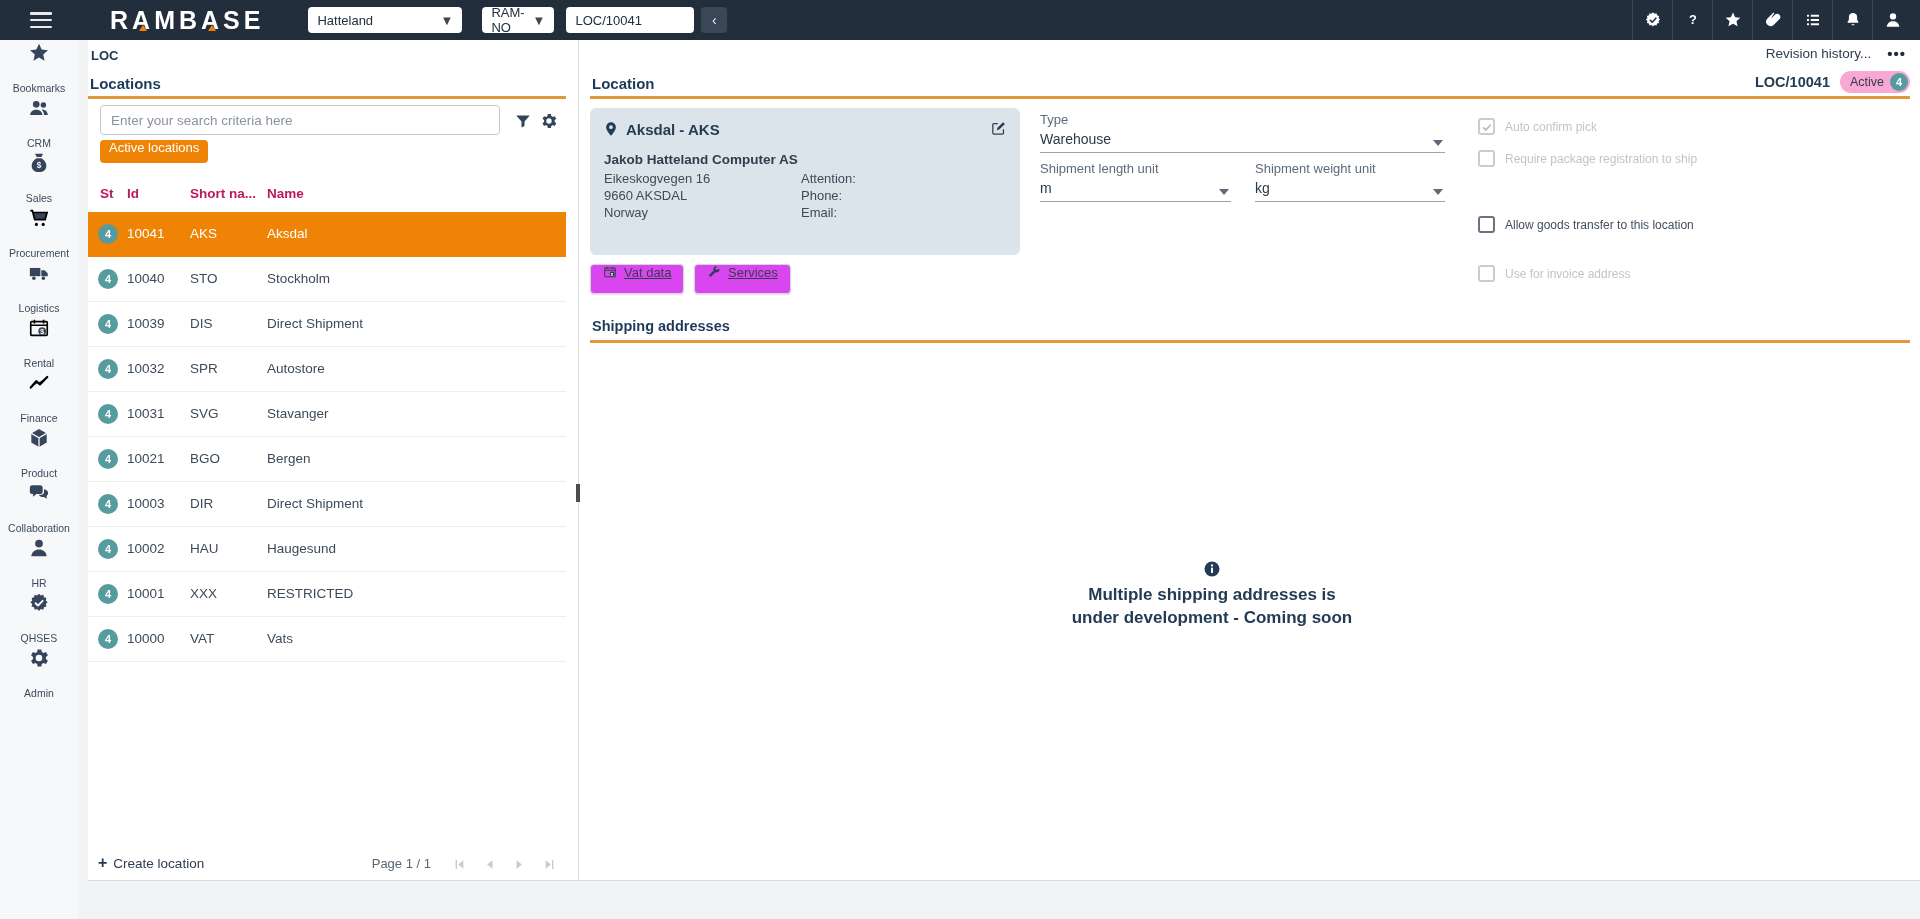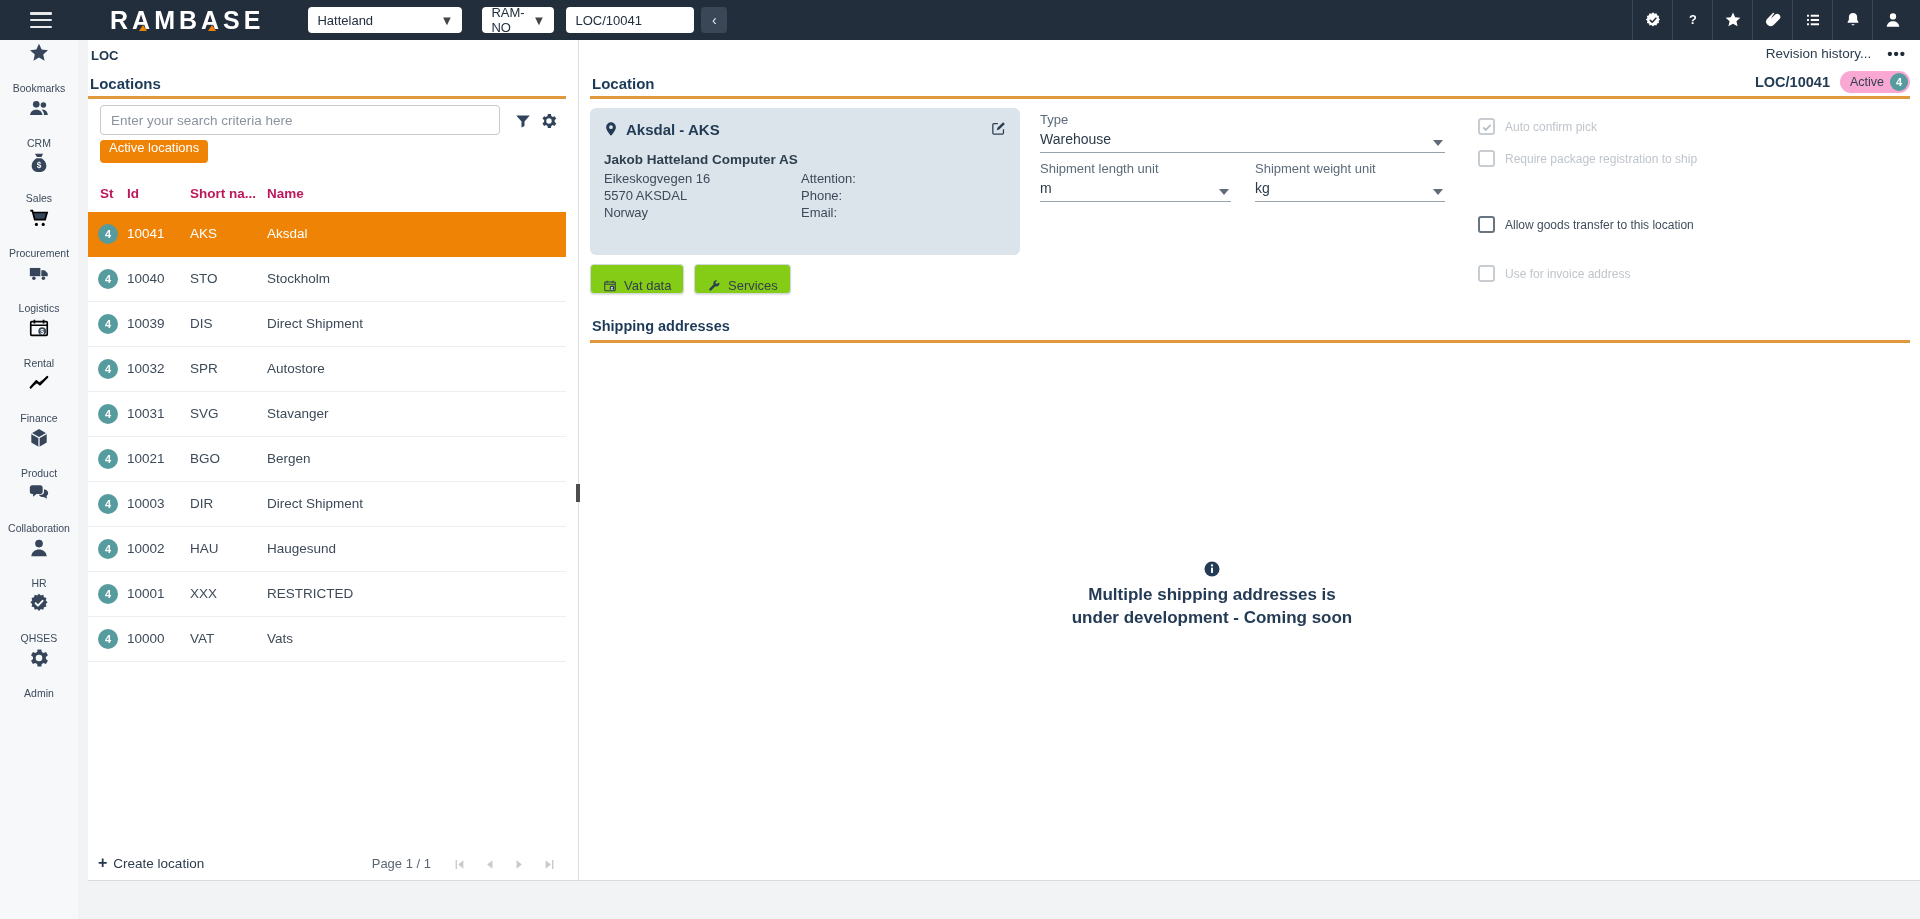--- a/index.html
+++ b/index.html
@@ -104,23 +104,23 @@
   .edit-ic{position:absolute;right:13px;top:12px;width:17px;height:17px;color:#2C3E52;cursor:pointer;}
   .edit-ic svg{width:17px;height:17px;}
   .card-company{position:absolute;left:14px;top:44px;font-size:13.5px;font-weight:bold;color:#2E3E4E;}
   .card-l1{position:absolute;left:14px;top:63px;font-size:13px;color:var(--ink);}
   .card-l2{position:absolute;left:14px;top:80px;font-size:13px;color:var(--ink);}
   .card-l3{position:absolute;left:14px;top:97px;font-size:13px;color:var(--ink);}
   .card-att{position:absolute;left:211px;top:63px;font-size:13px;color:var(--ink);}
   .card-ph{position:absolute;left:211px;top:80px;font-size:13px;color:var(--ink);}
   .card-em{position:absolute;left:211px;top:97px;font-size:13px;color:var(--ink);}
 
-  .btn{position:absolute;top:202px;height:30px;background:#84cc16;border:1px solid #D4D8DB;border-radius:4px;
-    box-shadow:0 1px 2px rgba(0,0,0,.13);display:flex;align-items:flex-end;gap:7px;padding:0 12px;
-    font-size:13px;color:#333F4D;cursor:pointer;}
+  .btn{position:absolute;top:202px;height:30px;background:#d946ef;border:1px solid #D4D8DB;border-radius:4px;
+    box-shadow:0 1px 2px rgba(0,0,0,.13);display:flex;align-items:flex-start;gap:7px;padding:0 12px;
+    font-size:13px;color:#333F4D;cursor:pointer;text-decoration:underline;}
   .btn svg{width:14px;height:14px;fill:#2C3E52;}
   .btn-vat{left:0;}
   .btn-svc{left:104px;}
 
   .fld{position:absolute;}
   .fld .f-label{font-size:13px;color:#5C6B7A;}
   .fld .f-value{margin-top:4px;font-size:14px;color:#2B3A49;padding-bottom:5px;border-bottom:1px solid #9AA3AC;
     position:relative;cursor:pointer;}
   .fld .f-caret{position:absolute;right:2px;bottom:7px;width:10px;height:6px;color:#5F6B78;}
   .fld .f-caret svg{width:10px;height:6px;fill:currentColor;display:block;}
@@ -437,21 +437,21 @@
         <span class="pin"><svg viewBox="0 0 24 24">
               <path d="M12 2a7.3 7.3 0 0 0-7.3 7.3C4.7 14.6 12 22 12 22s7.3-7.4 7.3-12.7A7.3 7.3 0 0 0 12 2zm0 10a2.8 2.8 0 1 1 0-5.6 2.8 2.8 0 0 1 0 5.6z"></path>
             </svg></span>
         <span class="card-title">Aksdal - AKS</span>
         <span class="edit-ic"><svg viewBox="0 0 24 24" fill="none" stroke="currentColor" stroke-width="1.8">
               <path d="M11 5H5.5A1.5 1.5 0 0 0 4 6.5v12A1.5 1.5 0 0 0 5.5 20h12a1.5 1.5 0 0 0 1.5-1.5V13"></path>
               <path d="M9.5 14.5l1-3.5 8-8 2.5 2.5-8 8z" fill="currentColor" stroke="none"></path>
             </svg></span>
         <span class="card-company">Jakob Hatteland Computer AS</span>
         <span class="card-l1">Eikeskogvegen 16</span>
-        <span class="card-l2">5570 AKSDAL</span>
+        <span class="card-l2">9660 AKSDAL</span>
         <span class="card-l3">Norway</span>
         <span class="card-att">Attention:</span>
         <span class="card-ph">Phone:</span>
         <span class="card-em">Email:</span>
       </div>
 
       <button class="btn btn-vat">
         <svg viewBox="0 0 24 24">
             <path d="M4 5h16c.6 0 1 .4 1 1v13c0 .6-.4 1-1 1H4c-.6 0-1-.4-1-1V6c0-.6.4-1 1-1z" fill="none" stroke="currentColor" stroke-width="1.8"></path>
             <path d="M7 3v4M17 3v4M3 9h18" stroke="currentColor" stroke-width="1.8"></path>

